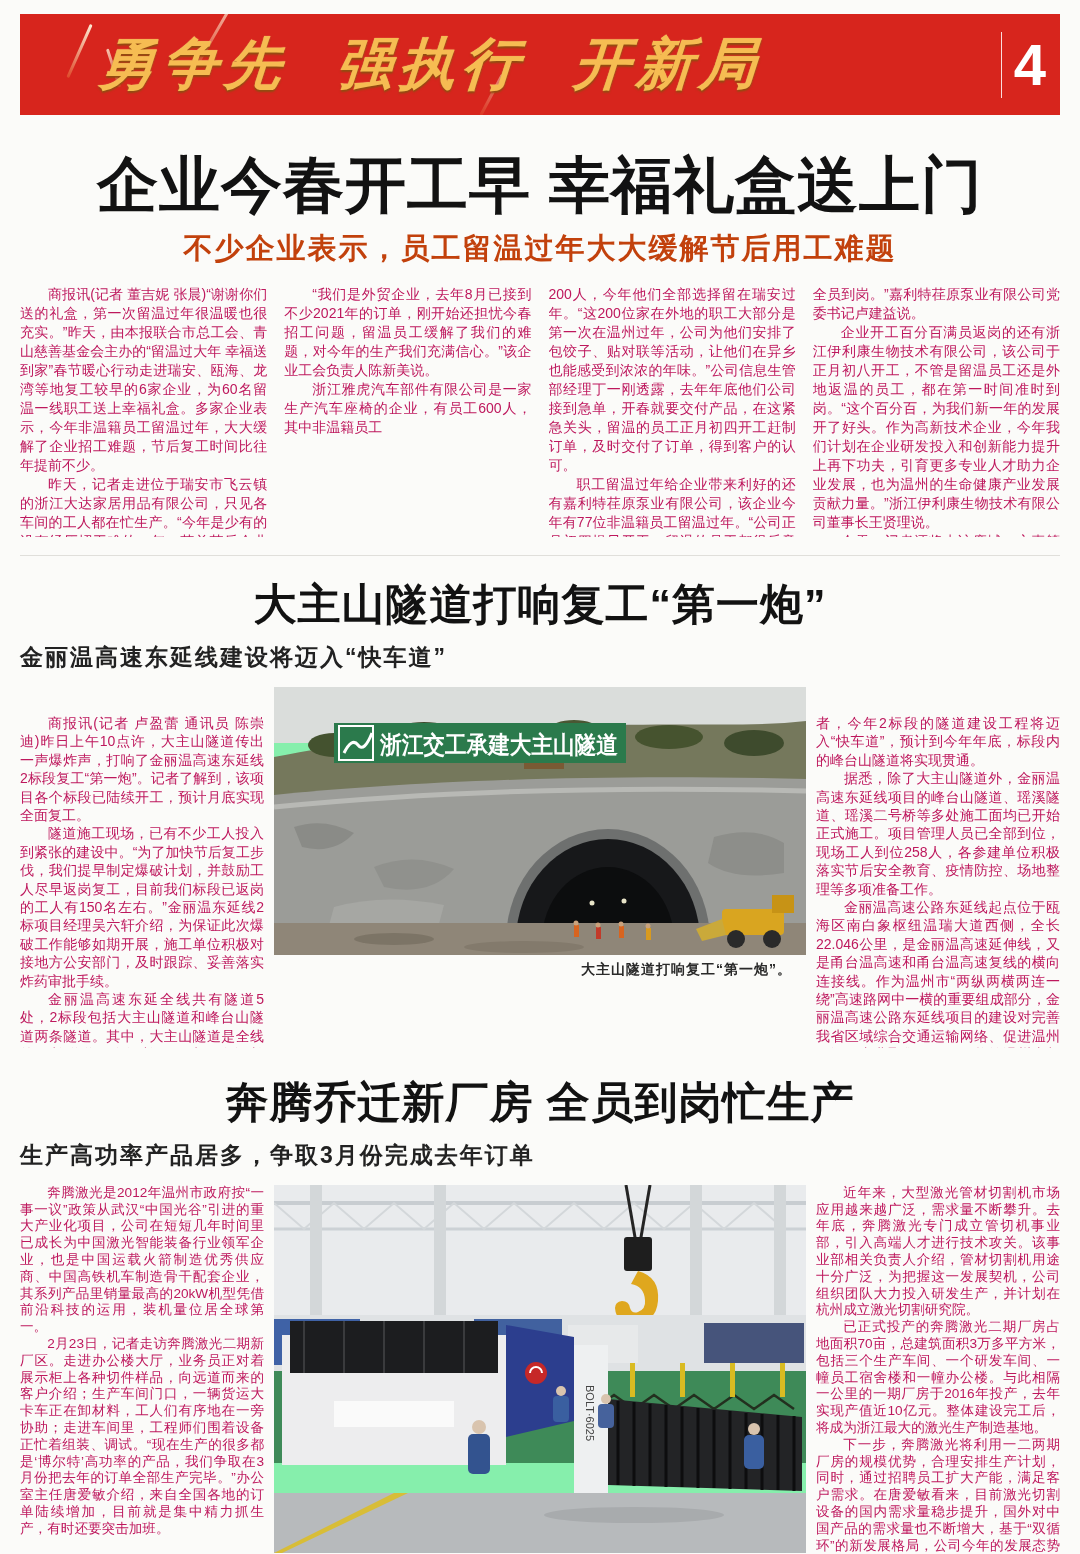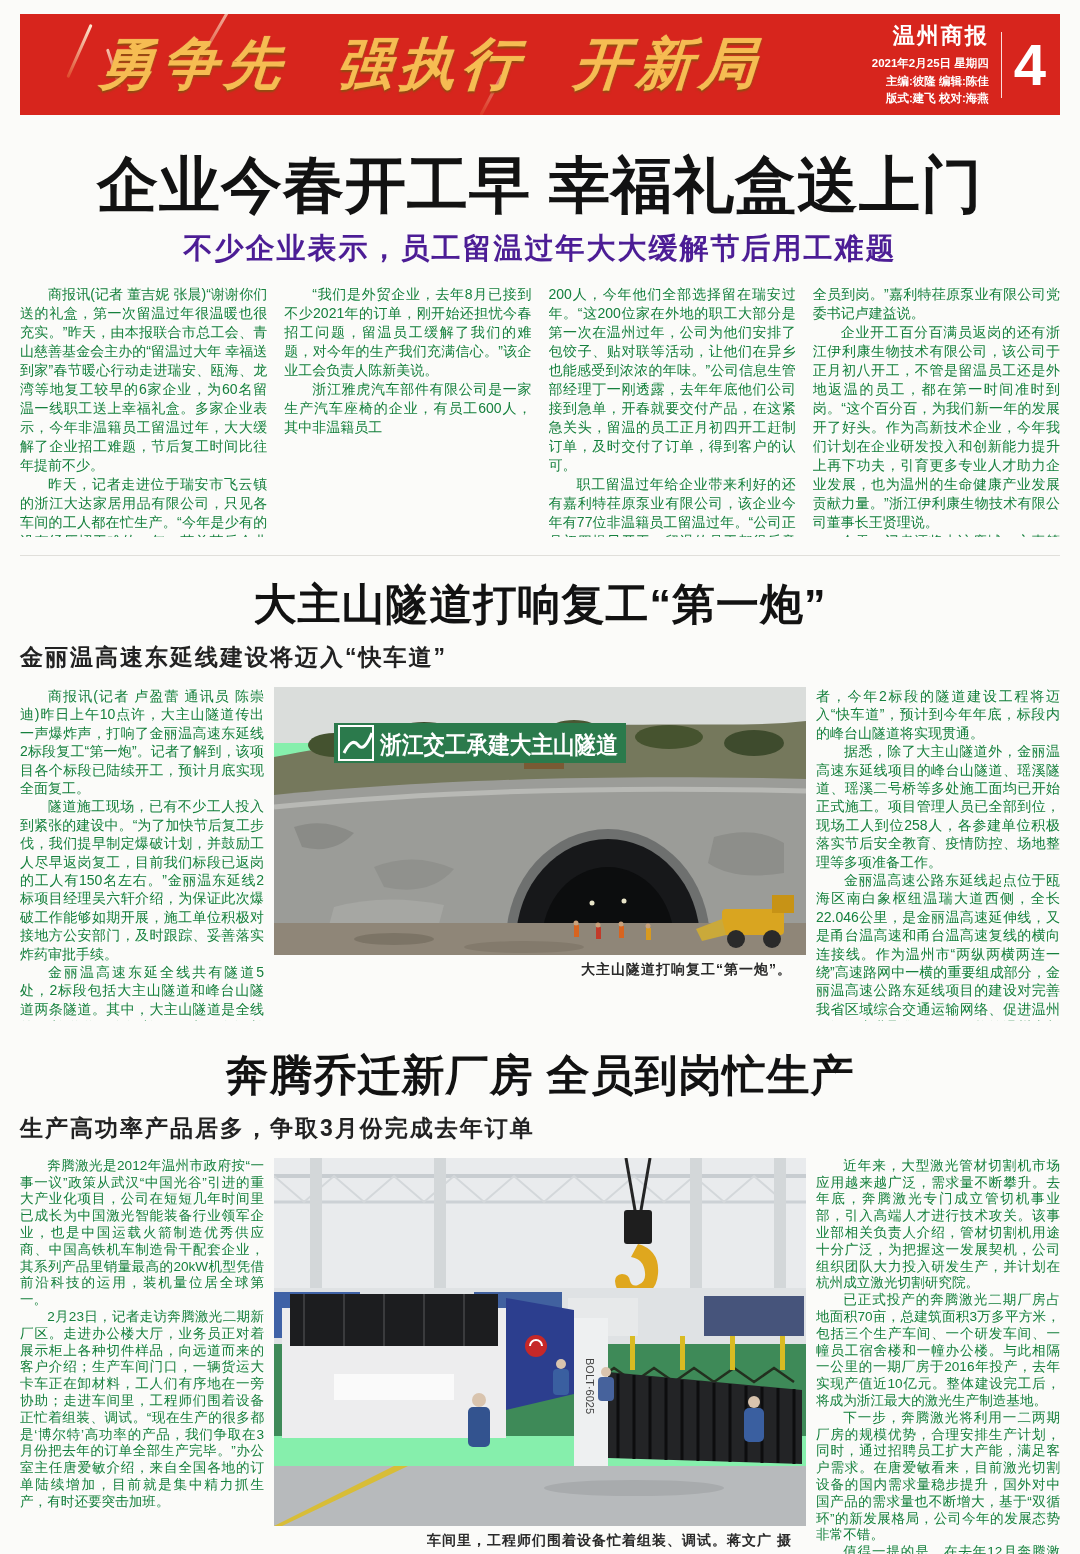--- a/index.html
+++ b/index.html
@@ -22,33 +22,33 @@
   .mast-info { text-align:right; color:#ffffff; }
   .paper-name { font-size:22px; font-weight:900; letter-spacing:2px; margin-bottom:4px; }
   .mast-line { font-size:11.5px; line-height:1.55; font-weight:700; }
   .mast-divider { width:1px; height:66px; background:rgba(255,255,255,.85); margin:0 12px; }
   .page-num { font-size:58px; font-weight:900; color:#ffffff; line-height:1; padding-right:4px; }
 
   
   h1.main-head { margin-top:38px; text-align:center; font-size:61px; font-weight:900;
                  letter-spacing:1px; color:#121212; line-height:1.08; white-space:nowrap; }
   h2.sub-head  { margin-top:10px; text-align:center; font-size:29px; font-weight:600;
-                 letter-spacing:2px; color:#4c1d95; }
+                 letter-spacing:2px; color:#c2410c; }
   h1.sec-head  { text-align:center; font-size:43px; font-weight:700; color:#121212; letter-spacing:1px; white-space:nowrap; }
   h2.sec-sub   { margin-top:8px; font-size:23px; font-weight:600; letter-spacing:2px; color:#222; }
 
   
-  .copy { font-size:14px; line-height:19px; text-align:justify; color:#15803d; overflow:hidden; }
+  .copy { font-size:14px; line-height:19px; text-align:justify; color:#be185d; overflow:hidden; }
   .copy p { text-indent:2em; }
   .copy p.cont { text-indent:0; }
   .cols4 { display:flex; gap:17px; margin-top:16px; }
   .cols4 .col { flex:1; height:252px; }
   .row3 { display:flex; gap:10px; margin-top:14px; }
   .row3 .col { width:244px; flex:none; }
-  .a2 .row3 .col { height:334px; line-height:18.4px; }
+  .a2 .row3 .col { height:334px; line-height:18.4px;margin-top:27px; }
   .a3 .row3 .col { height:420px; font-size:13.6px; line-height:16.8px; }
   .a2 { margin-top:20px; }
   .a3 { margin-top:26px; }
 
   .section-divider { border:none; border-top:1px solid #e0dfdb; margin-top:18px; }
 
   figure { width:532px; flex:none; }
   .photo { width:532px; background:#86efac; overflow:hidden; }
   .photo svg { display:block; }
   figcaption { font-size:14px; font-weight:700; color:#2a2a2a; text-align:right; padding:6px 14px 0 0; letter-spacing:1px; }
@@ -62,26 +62,20 @@
 
   <header class="masthead">
     <div class="slogan-wrap">
       <div class="fw fw1"></div>
       <div class="fw fw2"></div>
       <div class="fw fw3"></div>
       <div class="fw fw4"></div>
       <div class="slogan">勇争先 强执行 开新局</div>
     </div>
     <div class="mast-right">
-      <div class="mast-info">
-        <div class="paper-name">温州商报</div>
-        <div class="mast-line">2021年2月25日 星期四</div>
-        <div class="mast-line">主编:彼隆 编辑:陈佳</div>
-        <div class="mast-line">版式:建飞 校对:海燕</div>
-      </div>
       <div class="mast-divider"></div>
       <div class="page-num">4</div>
     </div>
   </header>
 
   <section class="article a1">
     <h1 class="main-head">企业今春开工早 幸福礼盒送上门</h1>
     <h2 class="sub-head">不少企业表示，员工留温过年大大缓解节后用工难题</h2>
     <div class="cols4">
       <div class="col copy">

